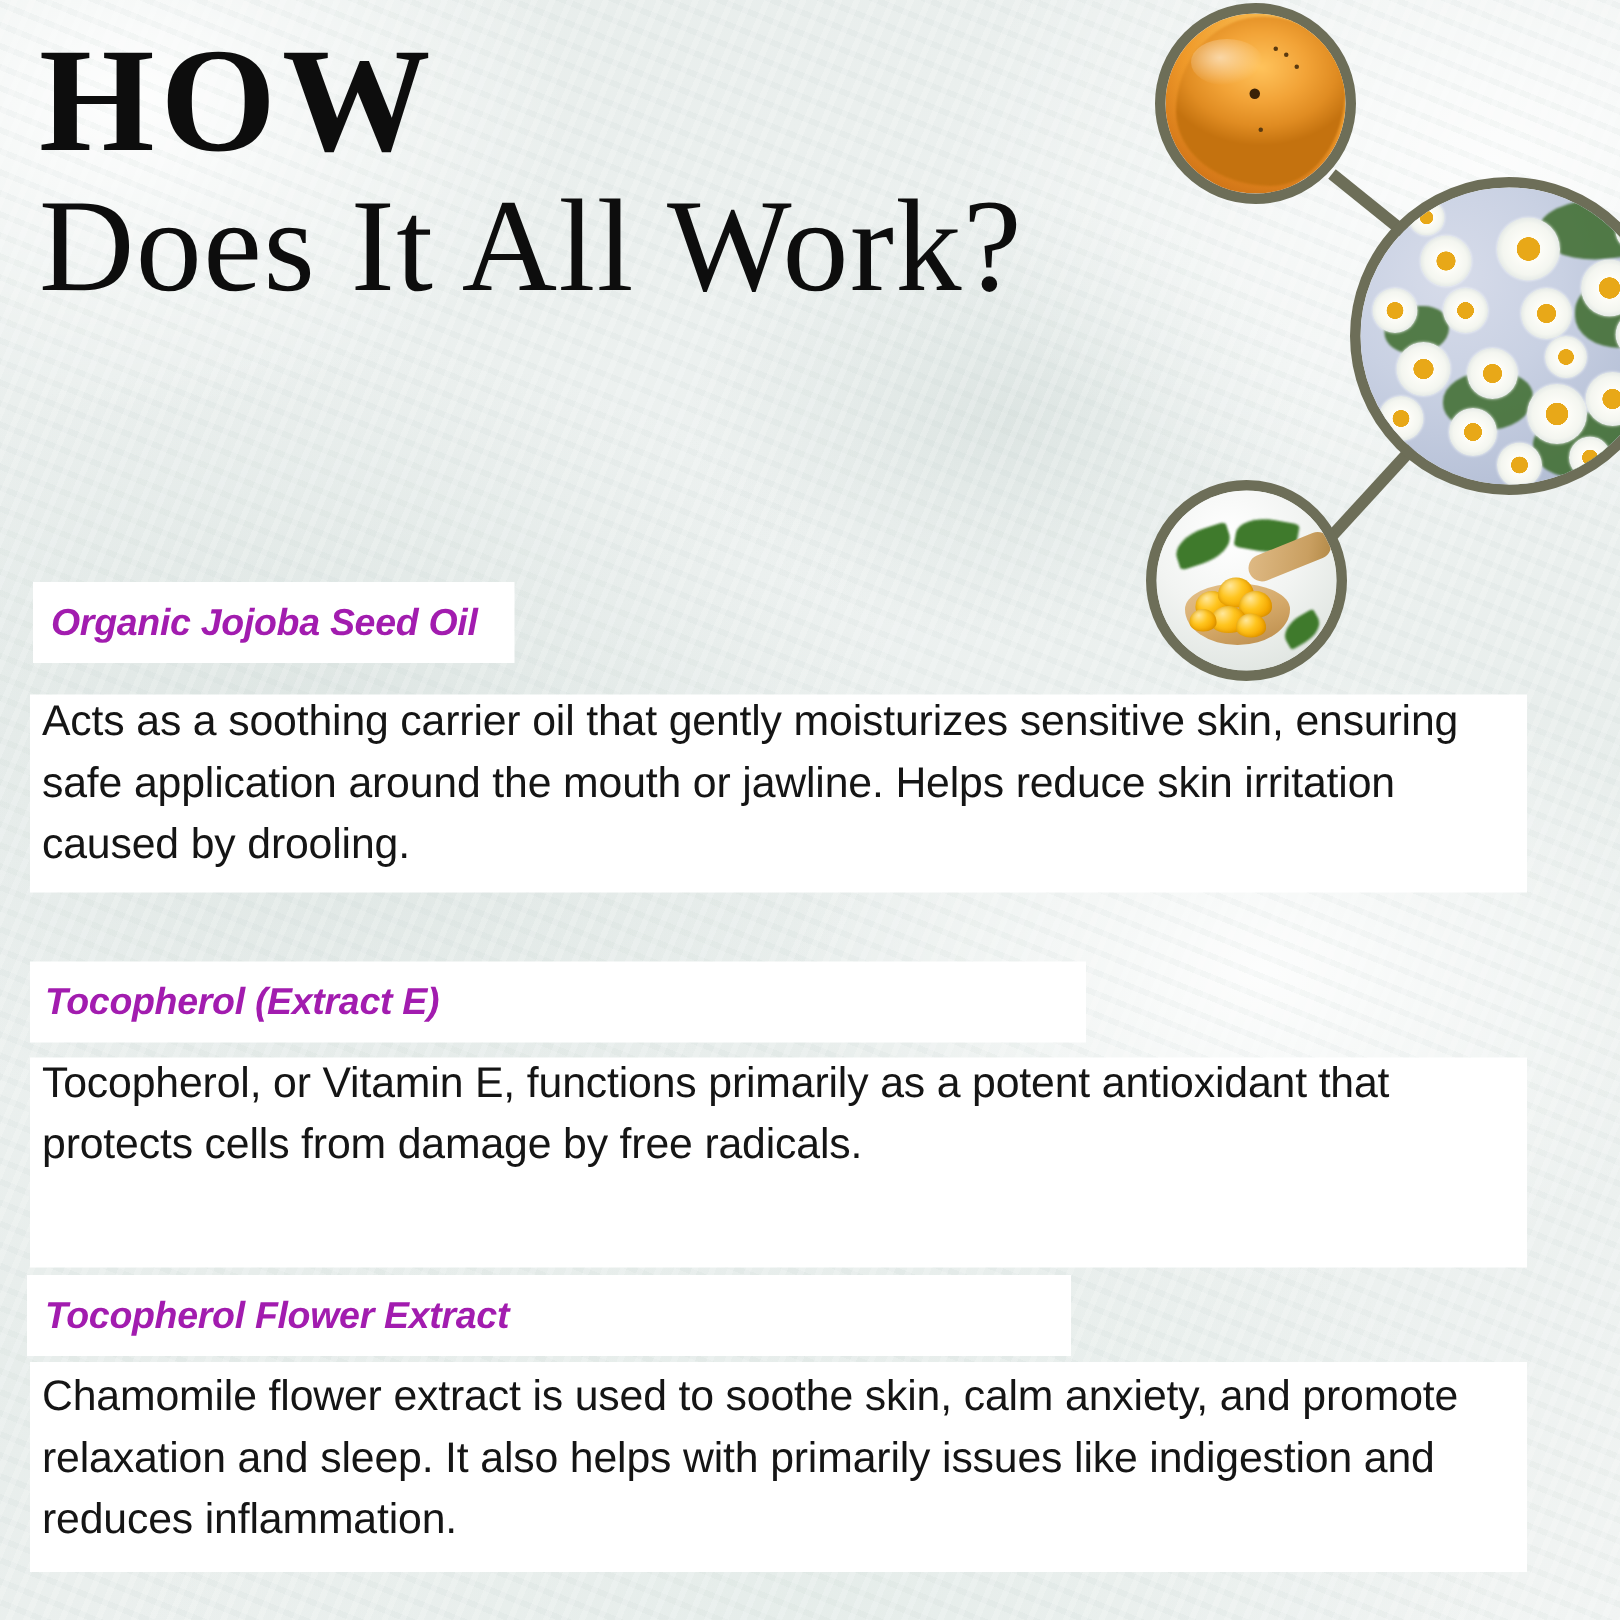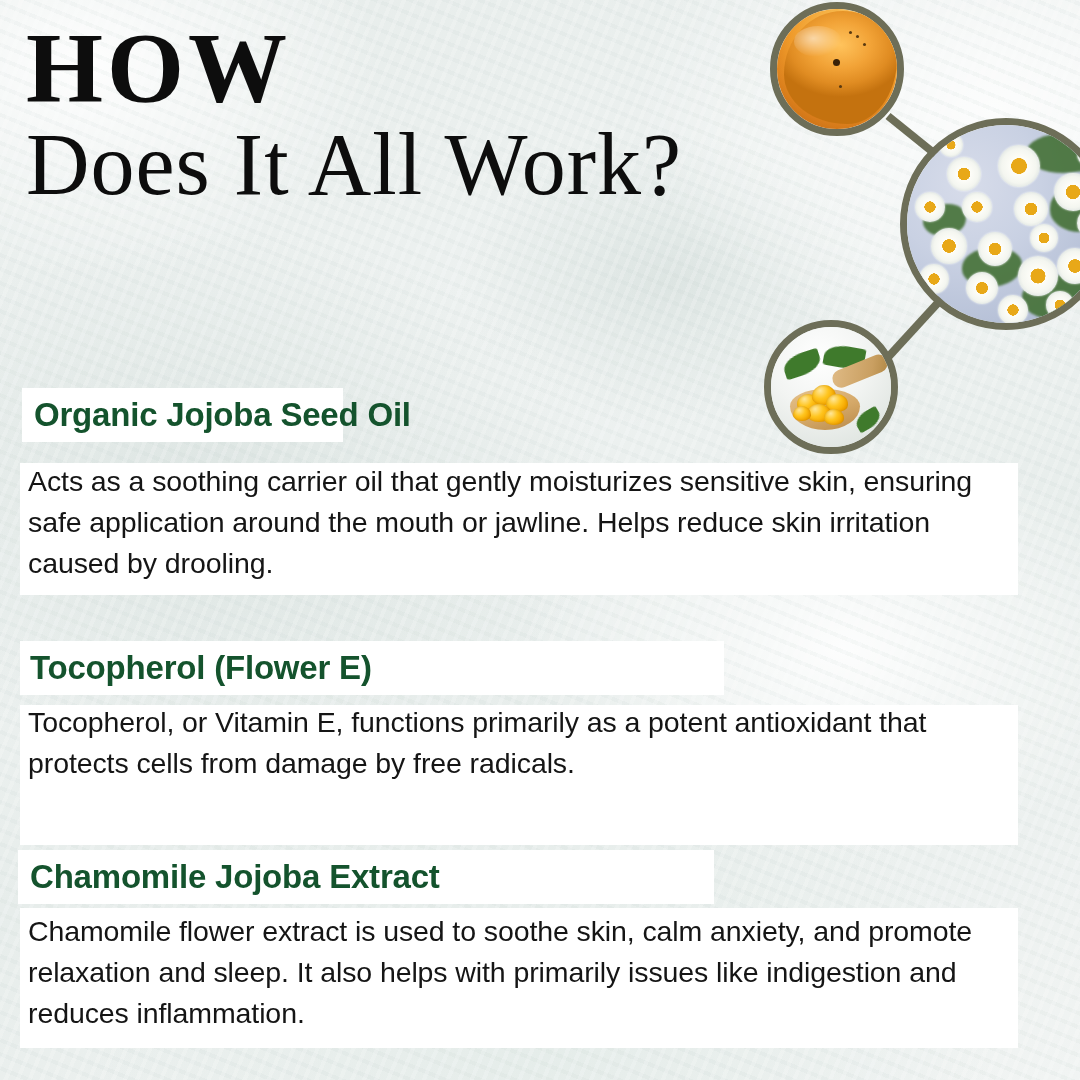--- a/index.html
+++ b/index.html
@@ -182,27 +182,28 @@
   .section { position: absolute; left: 0; }
 
   .heading-band {
     position: absolute;
     background: #ffffff;
     height: 54px;
   }
   .heading-text {
     position: absolute;
     left: 30px;
-    color: #14532d;
+    color: #a21caf;
     font-family: "Liberation Sans", sans-serif;
     font-weight: 700;
-    font-size: 33px;
+    font-size: 25px;
     line-height: 54px;
     white-space: nowrap;
     letter-spacing: -0.2px;
+    font-style: italic;
   }
 
   .body-band {
     position: absolute;
     left: 20px;
     width: 998px;
     background: #ffffff;
   }
   .body-text {
     position: absolute;
@@ -312,25 +313,25 @@
 
   <div class="section" id="section-jojoba">
     <div class="heading-band"></div>
     <div class="heading-text">Organic Jojoba Seed Oil</div>
     <div class="body-band"></div>
     <div class="body-text">Acts as a soothing carrier oil that gently moisturizes sensitive skin, ensuring safe application around the mouth or jawline. Helps reduce skin irritation caused by drooling.</div>
   </div>
 
   <div class="section" id="section-tocopherol">
     <div class="heading-band"></div>
-    <div class="heading-text">Tocopherol (Flower E)</div>
+    <div class="heading-text">Tocopherol (Extract E)</div>
     <div class="body-band"></div>
     <div class="body-text">Tocopherol, or Vitamin E, functions primarily as a potent antioxidant that protects cells from damage by free radicals.</div>
   </div>
 
   <div class="section" id="section-chamomile">
     <div class="heading-band"></div>
-    <div class="heading-text">Chamomile Jojoba Extract</div>
+    <div class="heading-text">Tocopherol Flower Extract</div>
     <div class="body-band"></div>
     <div class="body-text">Chamomile flower extract is used to soothe skin, calm anxiety, and promote relaxation and sleep. It also helps with primarily issues like indigestion and reduces inflammation.</div>
   </div>
 
 </div>
 
 </body></html>

